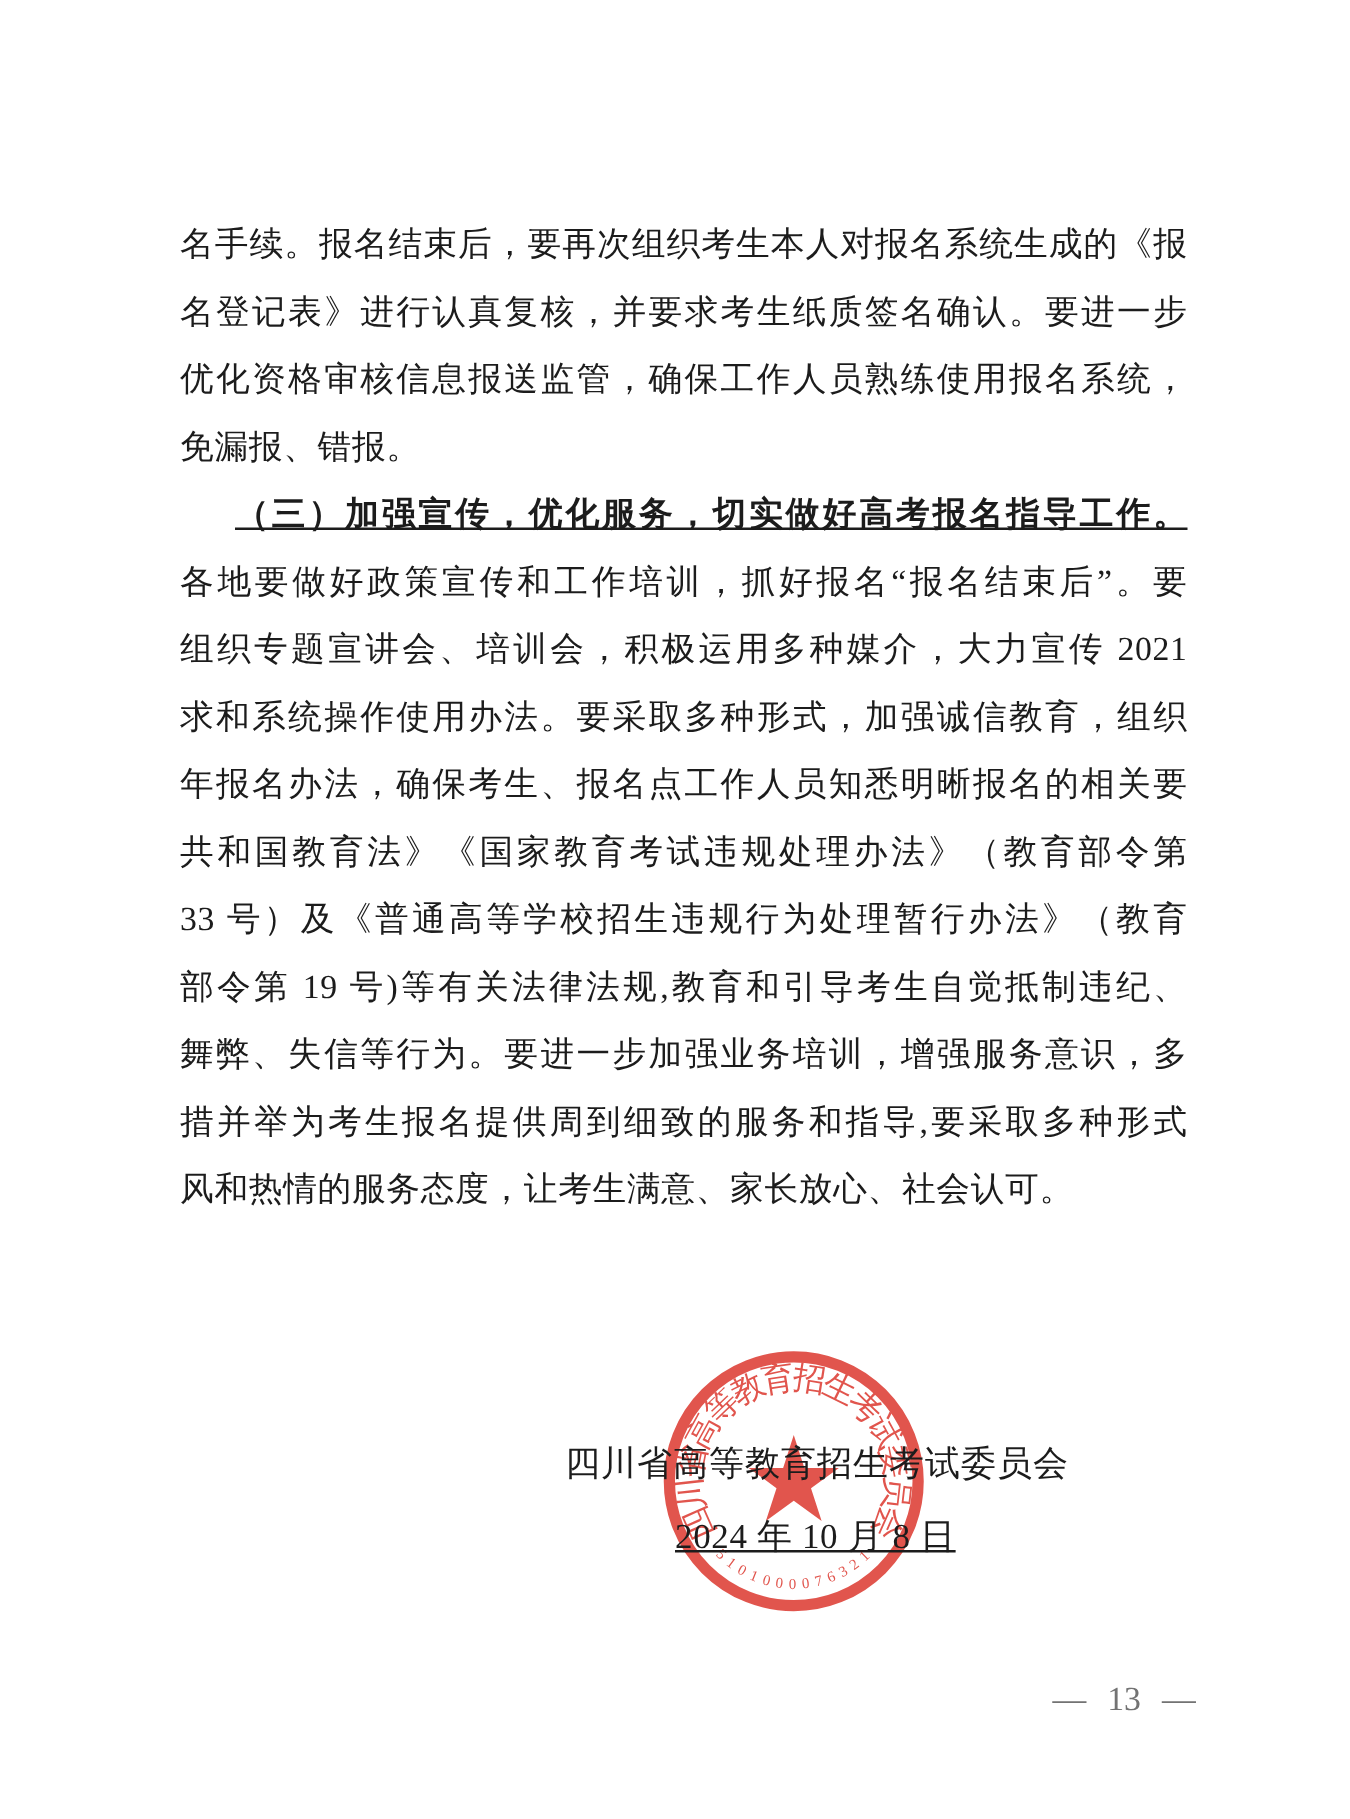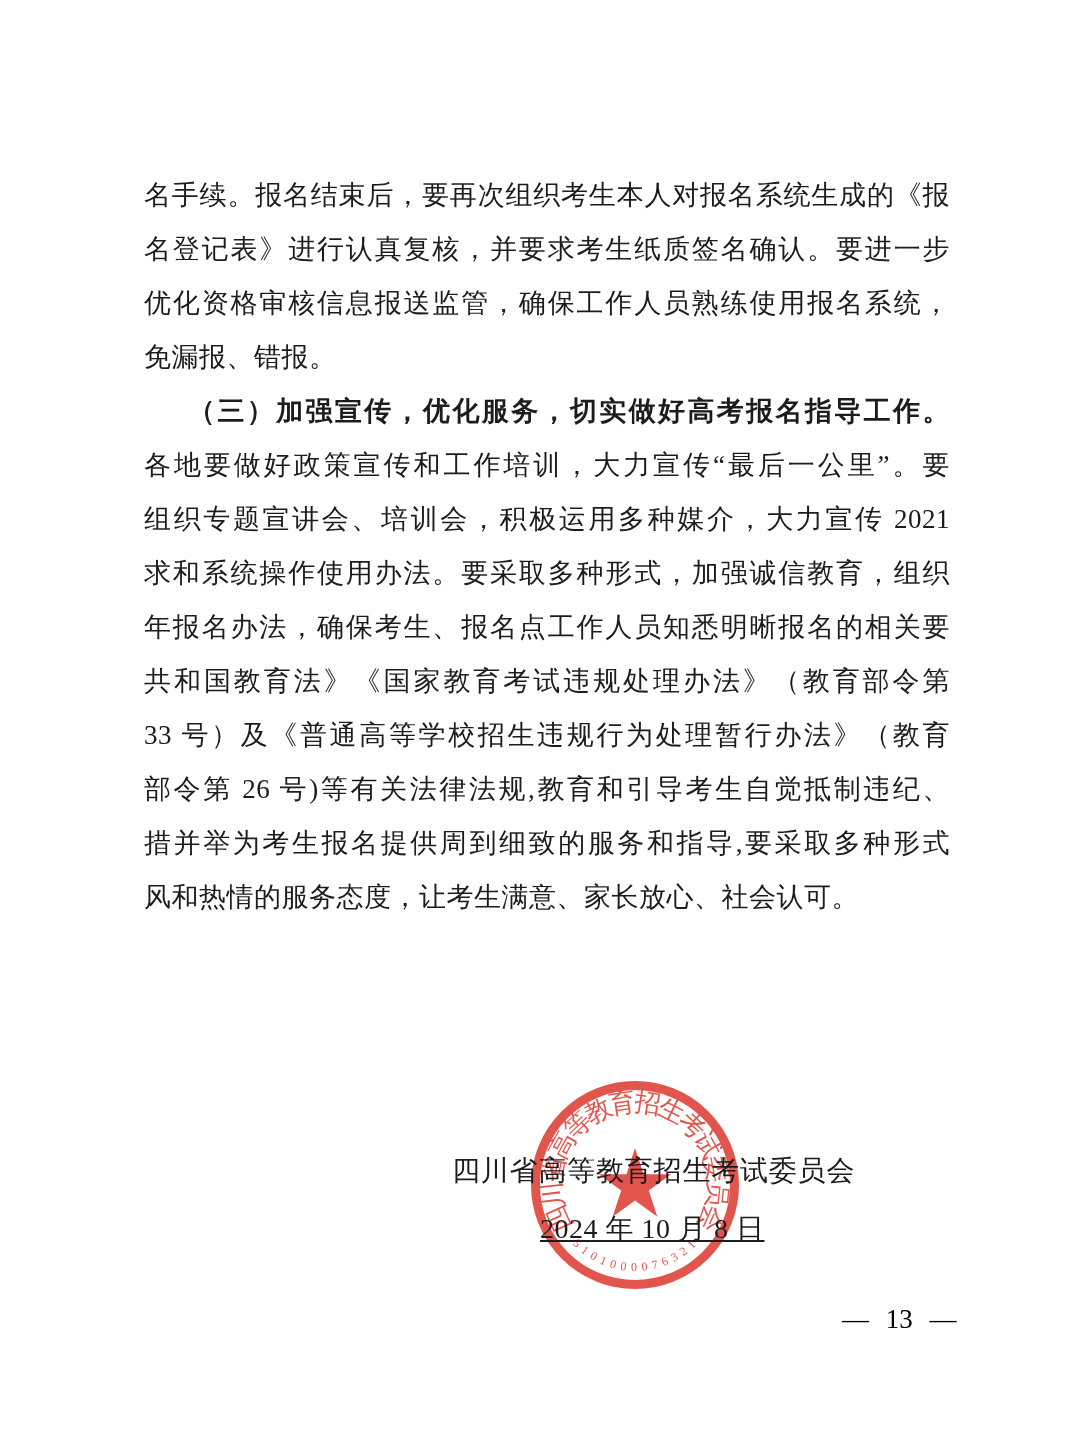--- a/index.html
+++ b/index.html
@@ -12,64 +12,65 @@
   
   .doc-body { position: absolute; left: 144px; top: 168px; width: 806px; }
   .doc-line {
     height: 54px; line-height: 54px; font-size: 27px;
     white-space: nowrap;
     text-align: justify;
     text-align-last: justify;
     letter-spacing: 0.5px;
   }
   .doc-line.noFill { text-align-last: left; }
-  .doc-line.bold { font-weight: bold; }
+  .doc-line.bold { font-weight: bold; text-decoration: underline; }
   .doc-line.indent { text-indent: 44px; }
 
   
   .signature {
     position: absolute; left: 452px; top: 1152px;
     font-size: 28px; letter-spacing: 0.8px; white-space: nowrap; z-index: 3;
   }
   .doc-date {
     position: absolute; left: 540px; top: 1210px;
     font-size: 28px; letter-spacing: 0.5px; white-space: nowrap; z-index: 3; text-decoration: underline;
   }
 
   
   .seal { position: absolute; left: 527px; top: 1077px; width: 216px; height: 216px;
           z-index: 2; opacity: 0.88; }
   .seal svg { width: 100%; height: 100%; display: block; }
   .seal text { font-family: "Liberation Serif", "DejaVu Serif", serif; }
 
   
   .page-number {
-    position: absolute; left: 842px; top: 1304px;
+    position: absolute; left: 842px; top: 1344px;
     font-size: 27px; word-spacing: 10px; white-space: nowrap;
-    color: #000000;
+    color: #737373;
   }
 </style>
 </head>
 <body>
 
 <div class="page">
 
   <div class="doc-body">
       <div class="doc-line">名手续。报名结束后，要再次组织考生本人对报名系统生成的《报</div>
       <div class="doc-line">名登记表》进行认真复核，并要求考生纸质签名确认。要进一步</div>
       <div class="doc-line">优化资格审核信息报送监管，确保工作人员熟练使用报名系统，</div>
       <div class="doc-line noFill">免漏报、错报。</div>
       <div class="doc-line bold indent">（三）加强宣传，优化服务，切实做好高考报名指导工作。</div>
-      <div class="doc-line">各地要做好政策宣传和工作培训，大力宣传“最后一公里”。要</div>
+      <div class="doc-line">各地要做好政策宣传和工作培训，抓好报名“报名结束后”。要</div>
       <div class="doc-line">组织专题宣讲会、培训会，积极运用多种媒介，大力宣传 2021</div>
       <div class="doc-line">求和系统操作使用办法。要采取多种形式，加强诚信教育，组织</div>
       <div class="doc-line">年报名办法，确保考生、报名点工作人员知悉明晰报名的相关要</div>
       <div class="doc-line">共和国教育法》《国家教育考试违规处理办法》（教育部令第</div>
       <div class="doc-line">33 号）及《普通高等学校招生违规行为处理暂行办法》（教育</div>
-      <div class="doc-line">部令第 26 号)等有关法律法规,教育和引导考生自觉抵制违纪、</div>
+      <div class="doc-line">部令第 19 号)等有关法律法规,教育和引导考生自觉抵制违纪、</div>
+      <div class="doc-line">舞弊、失信等行为。要进一步加强业务培训，增强服务意识，多</div>
       <div class="doc-line">措并举为考生报名提供周到细致的服务和指导,要采取多种形式</div>
       <div class="doc-line noFill">风和热情的服务态度，让考生满意、家长放心、社会认可。</div>
     </div>
 
   <div class="seal">
     <svg viewBox="0 0 216 216">
       <defs>
         <path id="sealArcTop" d="M 47.4 150.4 A 74 74 0 1 1 168.6 150.4" fill="none"></path>
         <path id="sealArcBottom" d="M 42.1 163.3 A 86 86 0 0 0 173.9 163.3" fill="none"></path>
       </defs>

